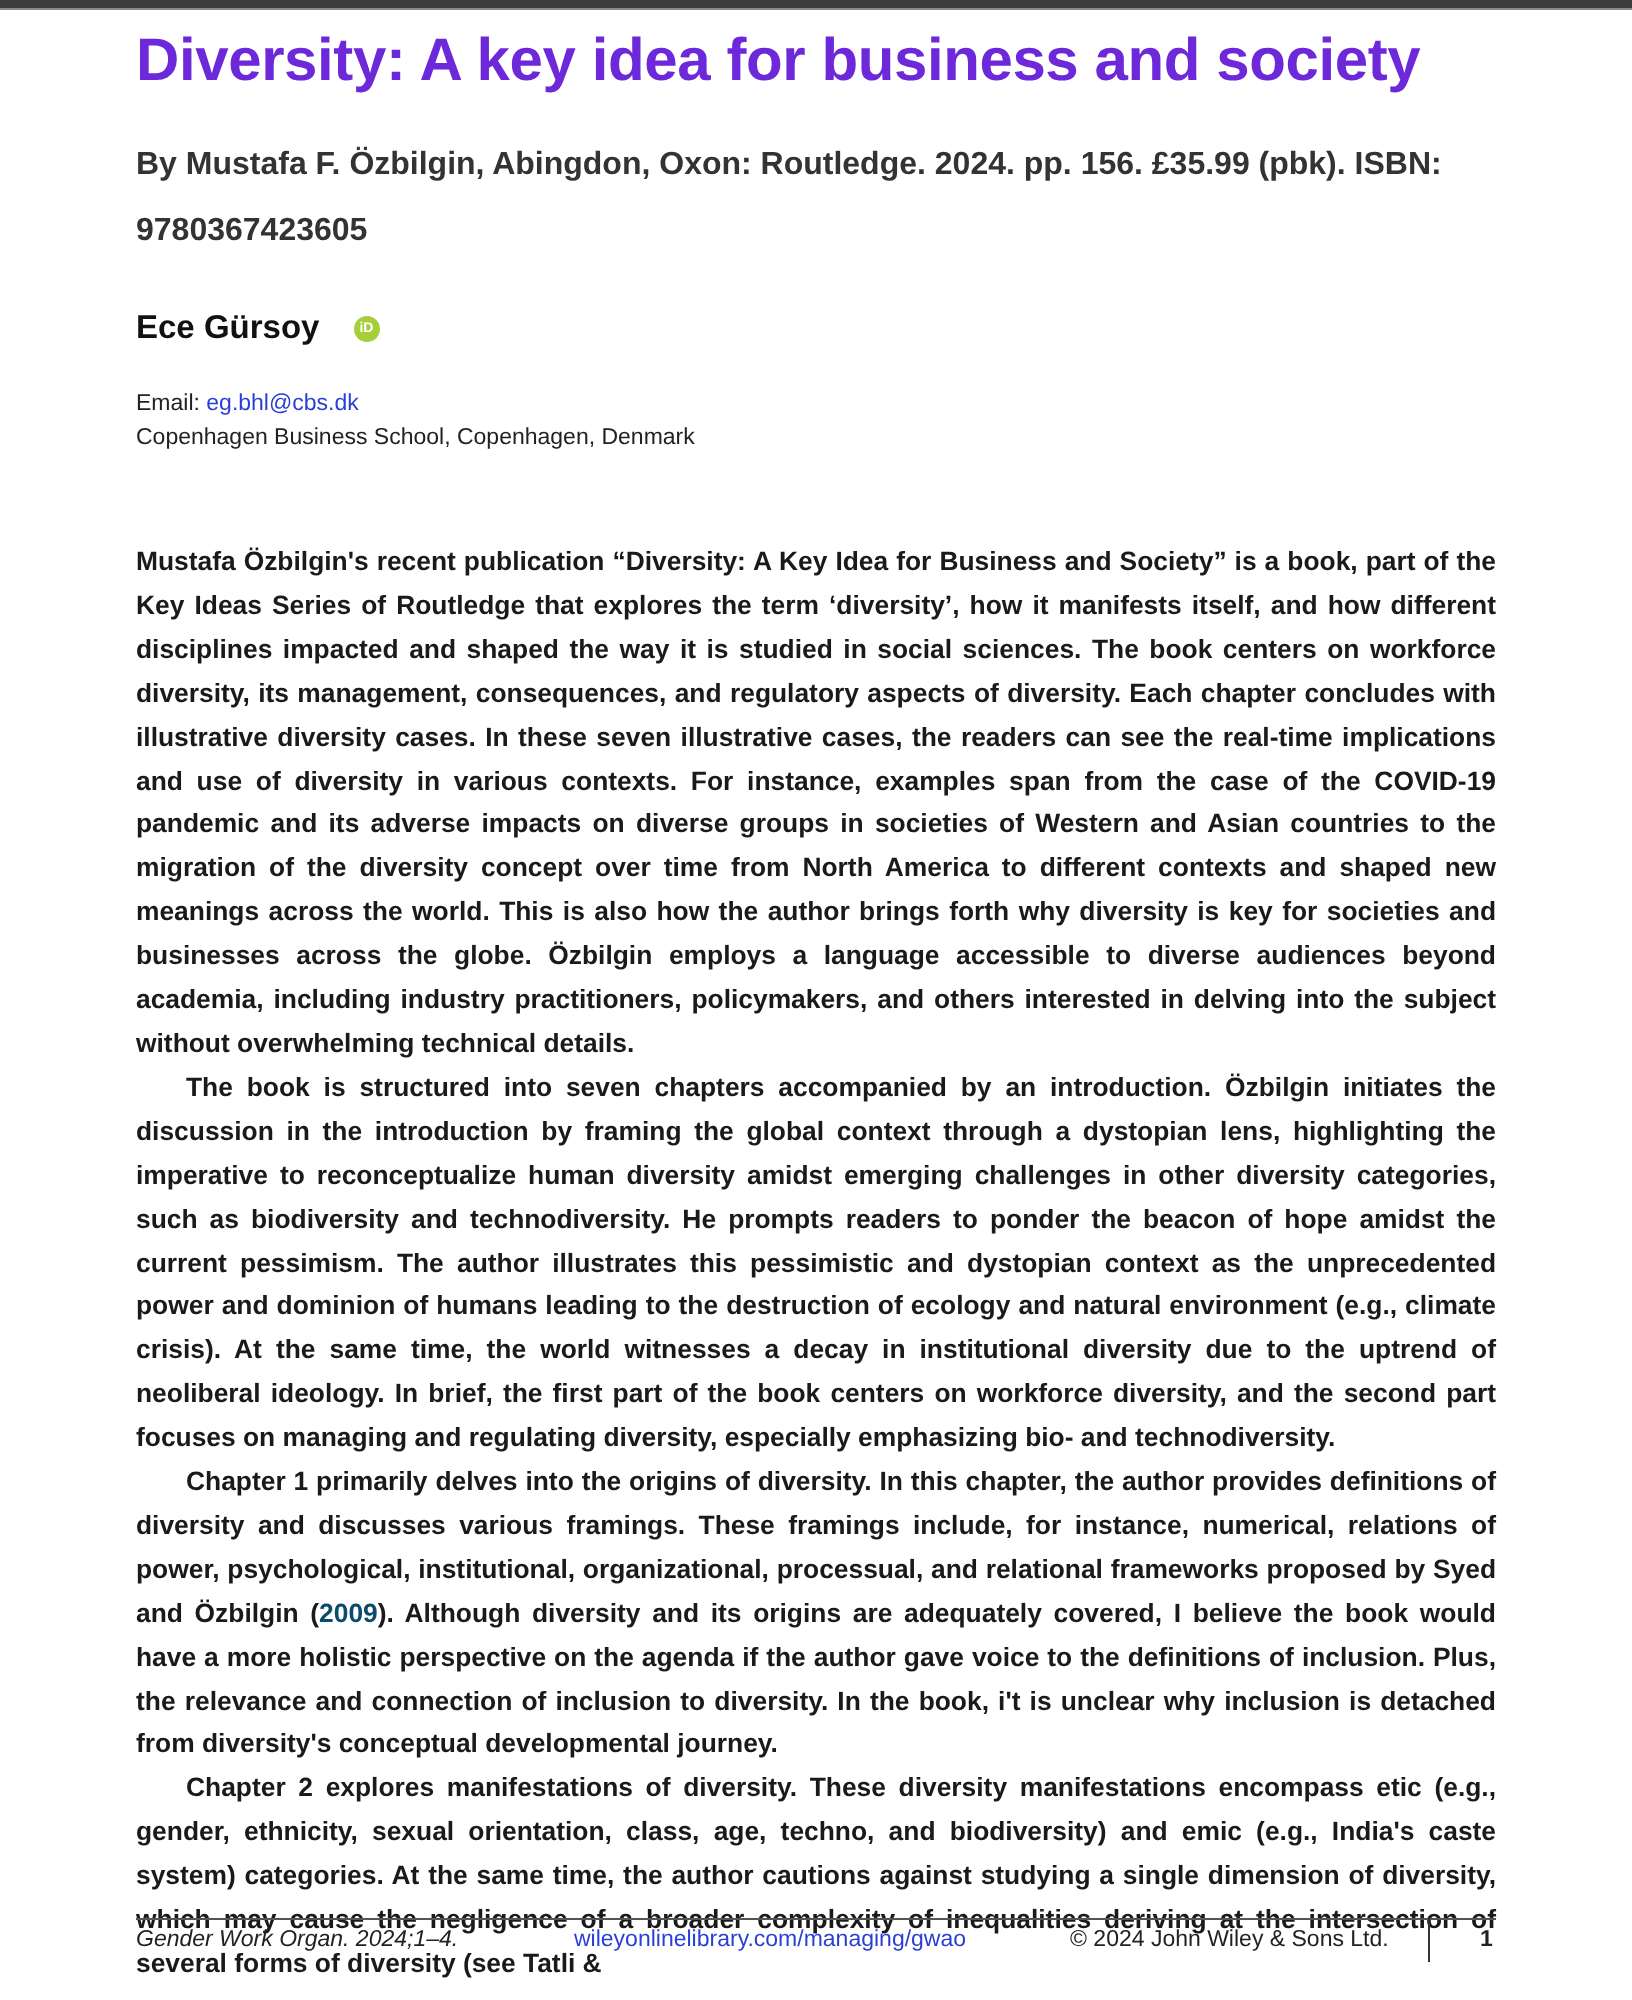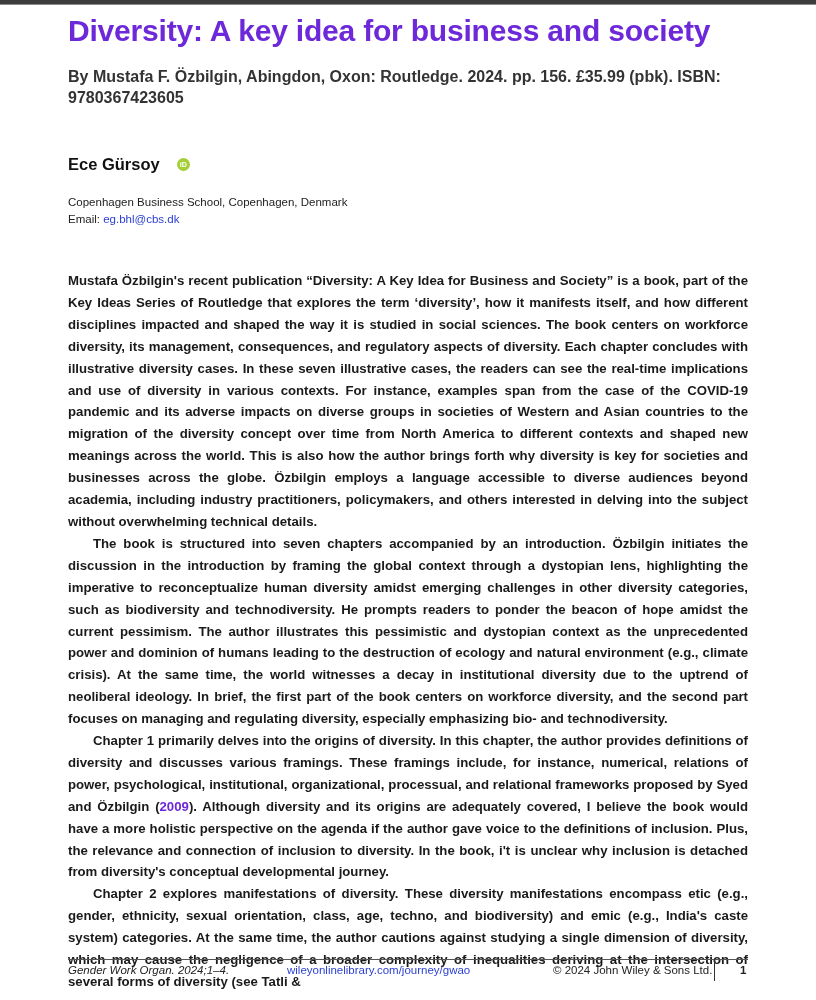--- a/index.html
+++ b/index.html
@@ -13,21 +13,21 @@
     position: absolute; left: 0; top: 0; width: 816px; height: 4px;
     background: #3c3c3c; border-bottom: 1px solid #8a8a8a;
   }
   .title {
     position: absolute; left: 68px; top: 14px; margin: 0;
     font-size: 30px; font-weight: bold; letter-spacing: -0.2px;
     color: #6d28d9; white-space: nowrap;
   }
   .subtitle {
     position: absolute; left: 68px; top: 66px; width: 690px; margin: 0;
-    font-size: 16px; font-weight: bold; line-height: 21px; color: #333;
+    font-size: 16px; font-weight: bold; line-height: 33px; color: #333;
   }
   .author {
     position: absolute; left: 68px; top: 155px; margin: 0;
     font-size: 16.5px; font-weight: bold; color: #111;
     display: flex; align-items: center; gap: 17px;
   }
   .orcid {
     display: inline-block; width: 13px; height: 13px; border-radius: 50%;
     background: #a6ce39; color: #fff; font-size: 7px; font-weight: bold;
     line-height: 13px; text-align: center; font-family: Liberation Sans, sans-serif;
@@ -37,62 +37,62 @@
     font-size: 11.5px; line-height: 17px; color: #222;
   }
   .affil a { color: #2a3fd4; text-decoration: none; }
   .body {
     position: absolute; left: 68px; top: 270px; width: 680px;
     font-size: 13.2px; line-height: 21.9px; color: #1a1a1a;
     text-align: justify; hyphens: manual;
   }
   .body p { margin: 0; font-weight: bold; }
   .body p.indent { text-indent: 25px; }
-  .body a { color: #6d28d9; text-decoration: none; }
+  .body a { color: #0c4a6e; text-decoration: none; }
   .footer-rule {
     position: absolute; left: 68px; top: 959px; width: 680px; height: 0;
     border-top: 1.5px solid #555;
   }
   .footer {
     position: absolute; left: 68px; top: 964px; width: 680px; height: 18px;
     font-size: 11.5px; color: #222;
   }
   .footer .journal { position: absolute; left: 0; top: 0; font-style: italic; }
   .footer .url { position: absolute; left: 219px; top: 0; color: #2a3fd4; }
-  .footer .copy { position: absolute; left: 485px; top: 0; text-align: center; }
+  .footer .copy { position: absolute; left: 467px; top: 0; text-align: center; }
   .footer .vsep { position: absolute; left: 646px; top: -5px; width: 0; height: 22px; border-left: 1px solid #333; }
   .footer .pageno { position: absolute; left: 672px; top: 0; font-weight: bold; }
 </style>
 </head>
 <body>
 
 <div class="topbar"></div>
 
 <h1 class="title">Diversity: A key idea for business and society</h1>
 <p class="subtitle">By Mustafa F. Özbilgin, Abingdon, Oxon: Routledge. 2024. pp. 156. £35.99 (pbk). ISBN: 9780367423605</p>
 
 <div class="author">
   <span>Ece Gürsoy</span>
   <span class="orcid">iD</span>
 </div>
 
 <div class="affil">
-  <div>Copenhagen Business School, Copenhagen, Denmark</div>
   <div>
     <span>Email: </span><a>eg.bhl@cbs.dk</a>
   </div>
+  <div>Copenhagen Business School, Copenhagen, Denmark</div>
 </div>
 
 <div class="body">
   <p>Mustafa Özbilgin's recent publication “Diversity: A Key Idea for Business and Society” is a book, part of the Key Ideas Series of Routledge that explores the term ‘diversity’, how it manifests itself, and how different disciplines impacted and shaped the way it is studied in social sciences. The book centers on workforce diversity, its man­agement, consequences, and regulatory aspects of diversity. Each chapter concludes with illustrative diversity cases. In these seven illustrative cases, the readers can see the real-time implications and use of diversity in various contexts. For instance, examples span from the case of the COVID-19 pandemic and its adverse impacts on diverse groups in societies of Western and Asian countries to the migration of the diversity concept over time from North America to different contexts and shaped new meanings across the world. This is also how the author brings forth why diversity is key for societies and businesses across the globe. Özbilgin employs a language accessible to diverse audiences beyond academia, including industry practitioners, policymakers, and others interested in delving into the subject without overwhelming technical details.</p>
   <p class="indent">The book is structured into seven chapters accompanied by an introduction. Özbilgin initiates the discussion in the introduction by framing the global context through a dystopian lens, highlighting the imperative to recon­ceptualize human diversity amidst emerging challenges in other diversity categories, such as biodiversity and technodiversity. He prompts readers to ponder the beacon of hope amidst the current pessimism. The author il­lustrates this pessimistic and dystopian context as the unprecedented power and dominion of humans leading to the destruction of ecology and natural environment (e.g., climate crisis). At the same time, the world witnesses a decay in institutional diversity due to the uptrend of neoliberal ideology. In brief, the first part of the book centers on workforce diversity, and the second part focuses on managing and regulating diversity, especially emphasizing bio- and technodiversity.</p>
   <p class="indent"><span>Chapter 1 primarily delves into the origins of diversity. In this chapter, the author provides definitions of di­versity and discusses various framings. These framings include, for instance, numerical, relations of power, psy­chological, institutional, organizational, processual, and relational frameworks proposed by Syed and Özbilgin (</span><a>2009</a><span>). Although diversity and its origins are adequately covered, I believe the book would have a more holistic perspective on the agenda if the author gave voice to the definitions of inclusion. Plus, the relevance and connection of inclusion to diversity. In the book, i't is unclear why inclusion is detached from diversity's conceptual developmental journey.</span></p>
   <p class="indent">Chapter 2 explores manifestations of diversity. These diversity manifestations encompass etic (e.g., gender, ethnicity, sexual orientation, class, age, techno, and biodiversity) and emic (e.g., India's caste system) categories. At the same time, the author cautions against studying a single dimension of diversity, which may cause the negligence of a broader complexity of inequalities deriving at the intersection of several forms of diversity (see Tatli &amp;</p>
 </div>
 
 <div class="footer-rule"></div>
 <div class="footer">
   <span class="journal">Gender Work Organ. 2024;1–4.</span>
-  <a class="url">wileyonlinelibrary.com/journey/gwao</a>
+  <a class="url">wileyonlinelibrary.com/managing/gwao</a>
   <span class="copy">© 2024 John Wiley &amp; Sons Ltd.</span>
   <span class="vsep"></span>
   <span class="pageno">1</span>
 </div>
 
 </body></html>

